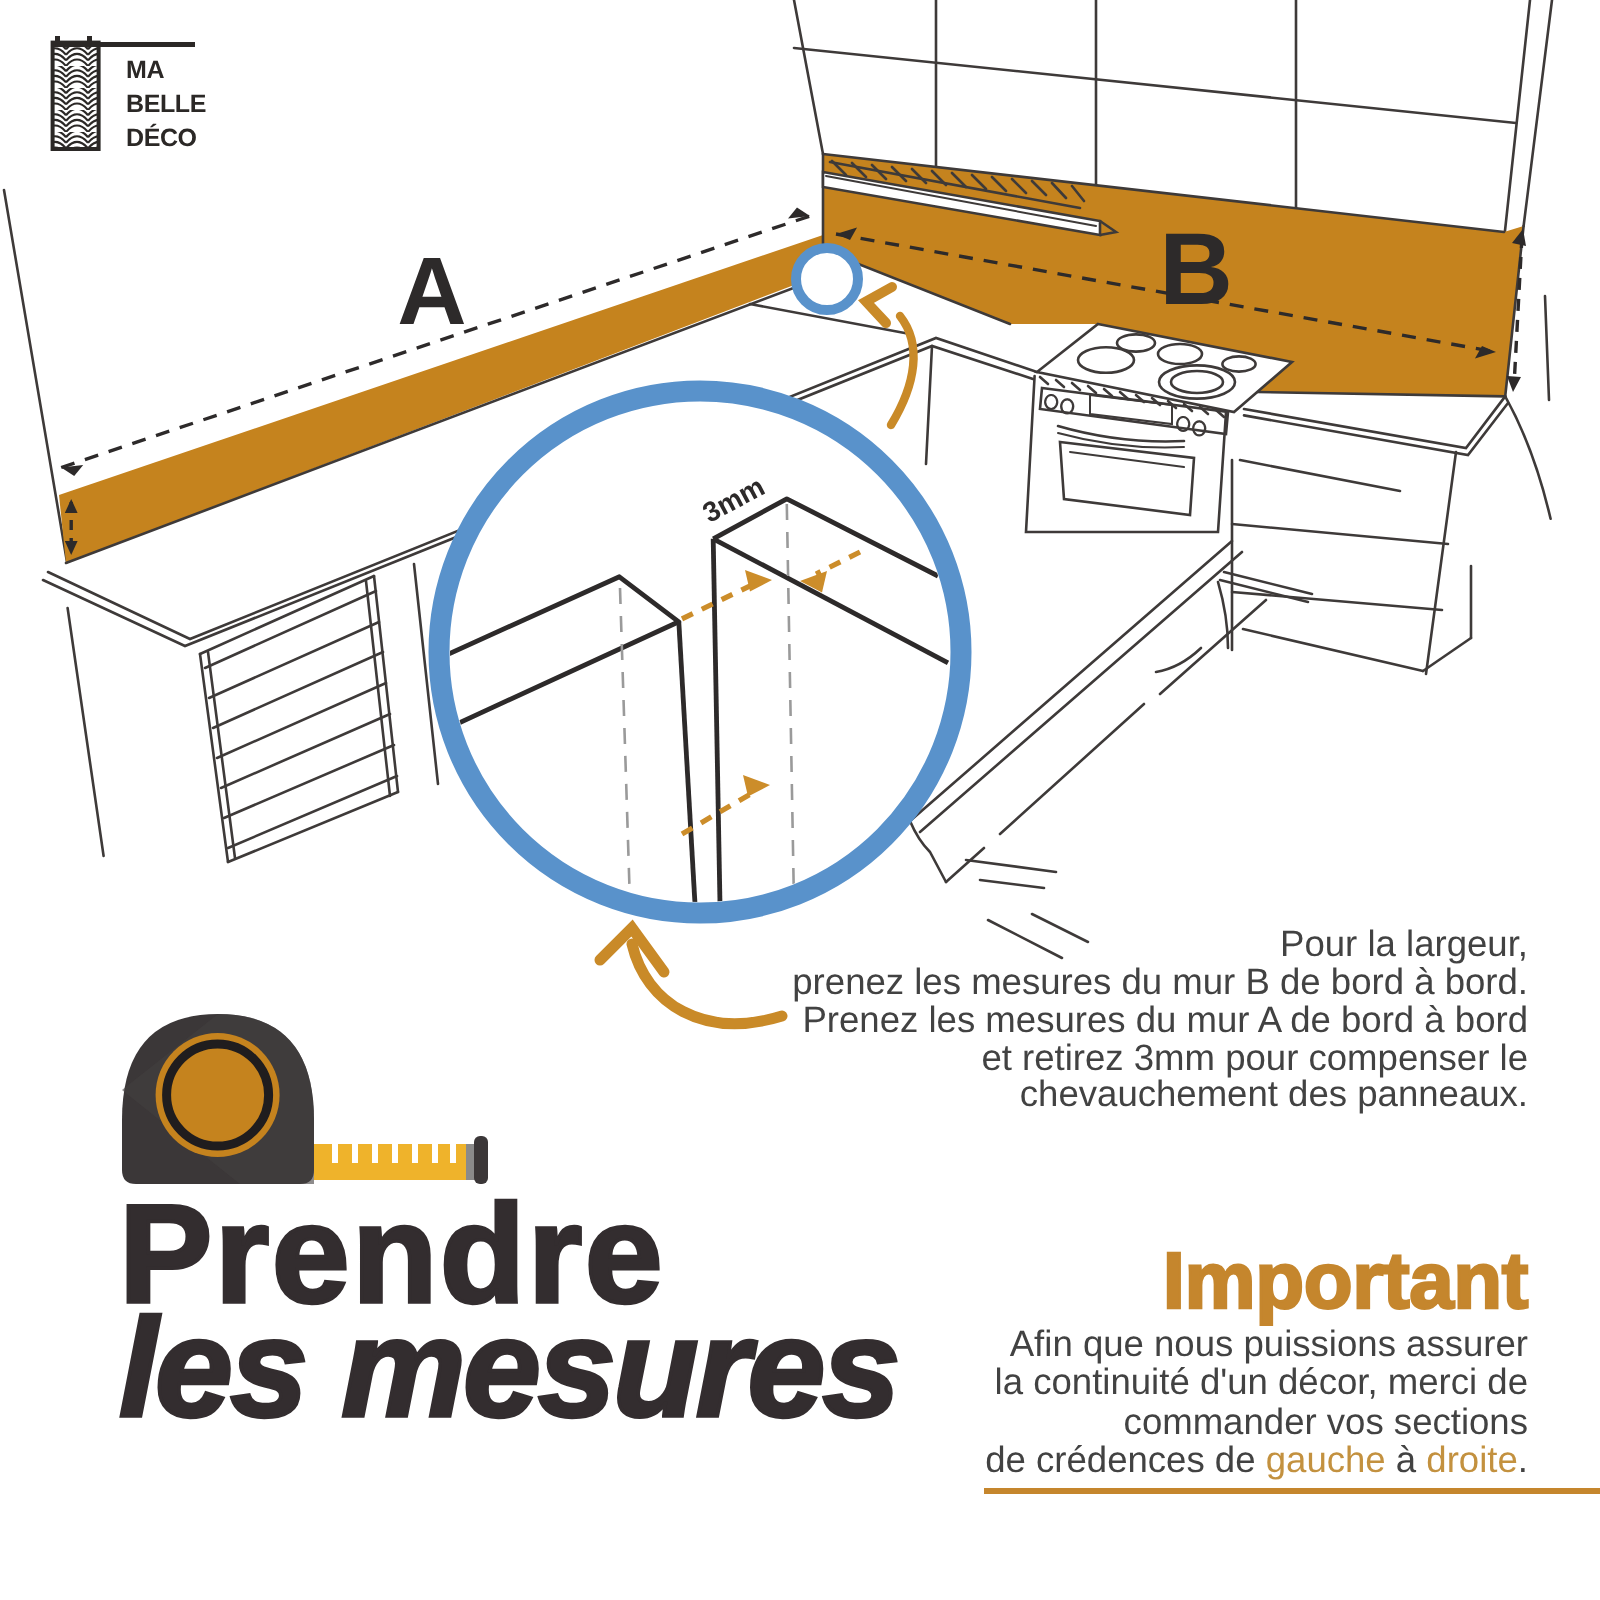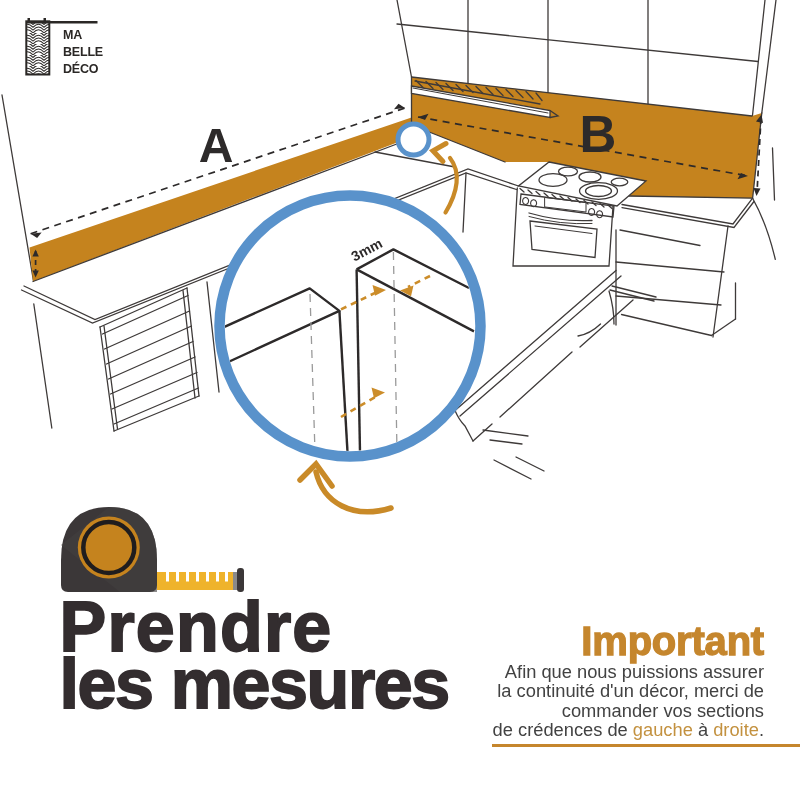--- a/index.html
+++ b/index.html
@@ -200,19 +200,20 @@
           <rect x="216" y="572" width="3" height="9.5"></rect>
     <rect x="225" y="572" width="3" height="9.5"></rect>
   </g>
   <rect x="233" y="572" width="6" height="18" fill="#8a8a8a"></rect>
   <rect x="237" y="568" width="7" height="24" rx="3" fill="#3b3738"></rect>
 </g>
 </svg>
 
 <div class="abs" style="left:63px;top:26.5px;font-size:12.5px;line-height:17.2px;font-weight:bold;color:#2b2826;letter-spacing:-0.2px;">MA<br>BELLE<br>DÉCO</div>
 
-
-<div class="abs" style="left:59.5px;top:599.4px;font-size:70px;font-weight:bold;color:#332d2f;-webkit-text-stroke:1.8px #332d2f;line-height:56.5px;"><span style="letter-spacing:1.2px;">Prendre</span><br><span style="letter-spacing:-1.4px;">les mesures</span></div>
+<div class="abs para" style="right:36px;top:463.4px;width:400px;">Pour la largeur,<br>prenez les mesures du mur B de bord à bord.<br>Prenez les mesures du mur A de bord à bord<br>et retirez 3mm pour compenser le<br>chevauchement des panneaux.</div>
+
+<div class="abs" style="left:59.5px;top:599.4px;font-size:70px;font-weight:bold;color:#332d2f;-webkit-text-stroke:1.8px #332d2f;line-height:56.5px;"><span style="letter-spacing:1.2px;">Prendre</span><br><span style="letter-spacing:-1.4px;font-style:italic;">les mesures</span></div>
 
 <div class="abs para para2" style="right:36px;top:661.9px;width:400px;">Afin que nous puissions assurer<br>la continuité d'un décor, merci de<br>commander vos sections<br>de crédences de <span class="org">gauche</span> à <span class="org">droite</span>.</div>
 <div class="abs" style="right:36px;top:619px;font-size:40px;font-weight:bold;color:#c5862d;-webkit-text-stroke:1.3px #c5862d;letter-spacing:-0.2px;">Important</div>
 <div class="abs" style="left:492px;top:744px;width:308px;height:2.5px;background:#c5862d;"></div>
 </div>
 
 </body></html>

